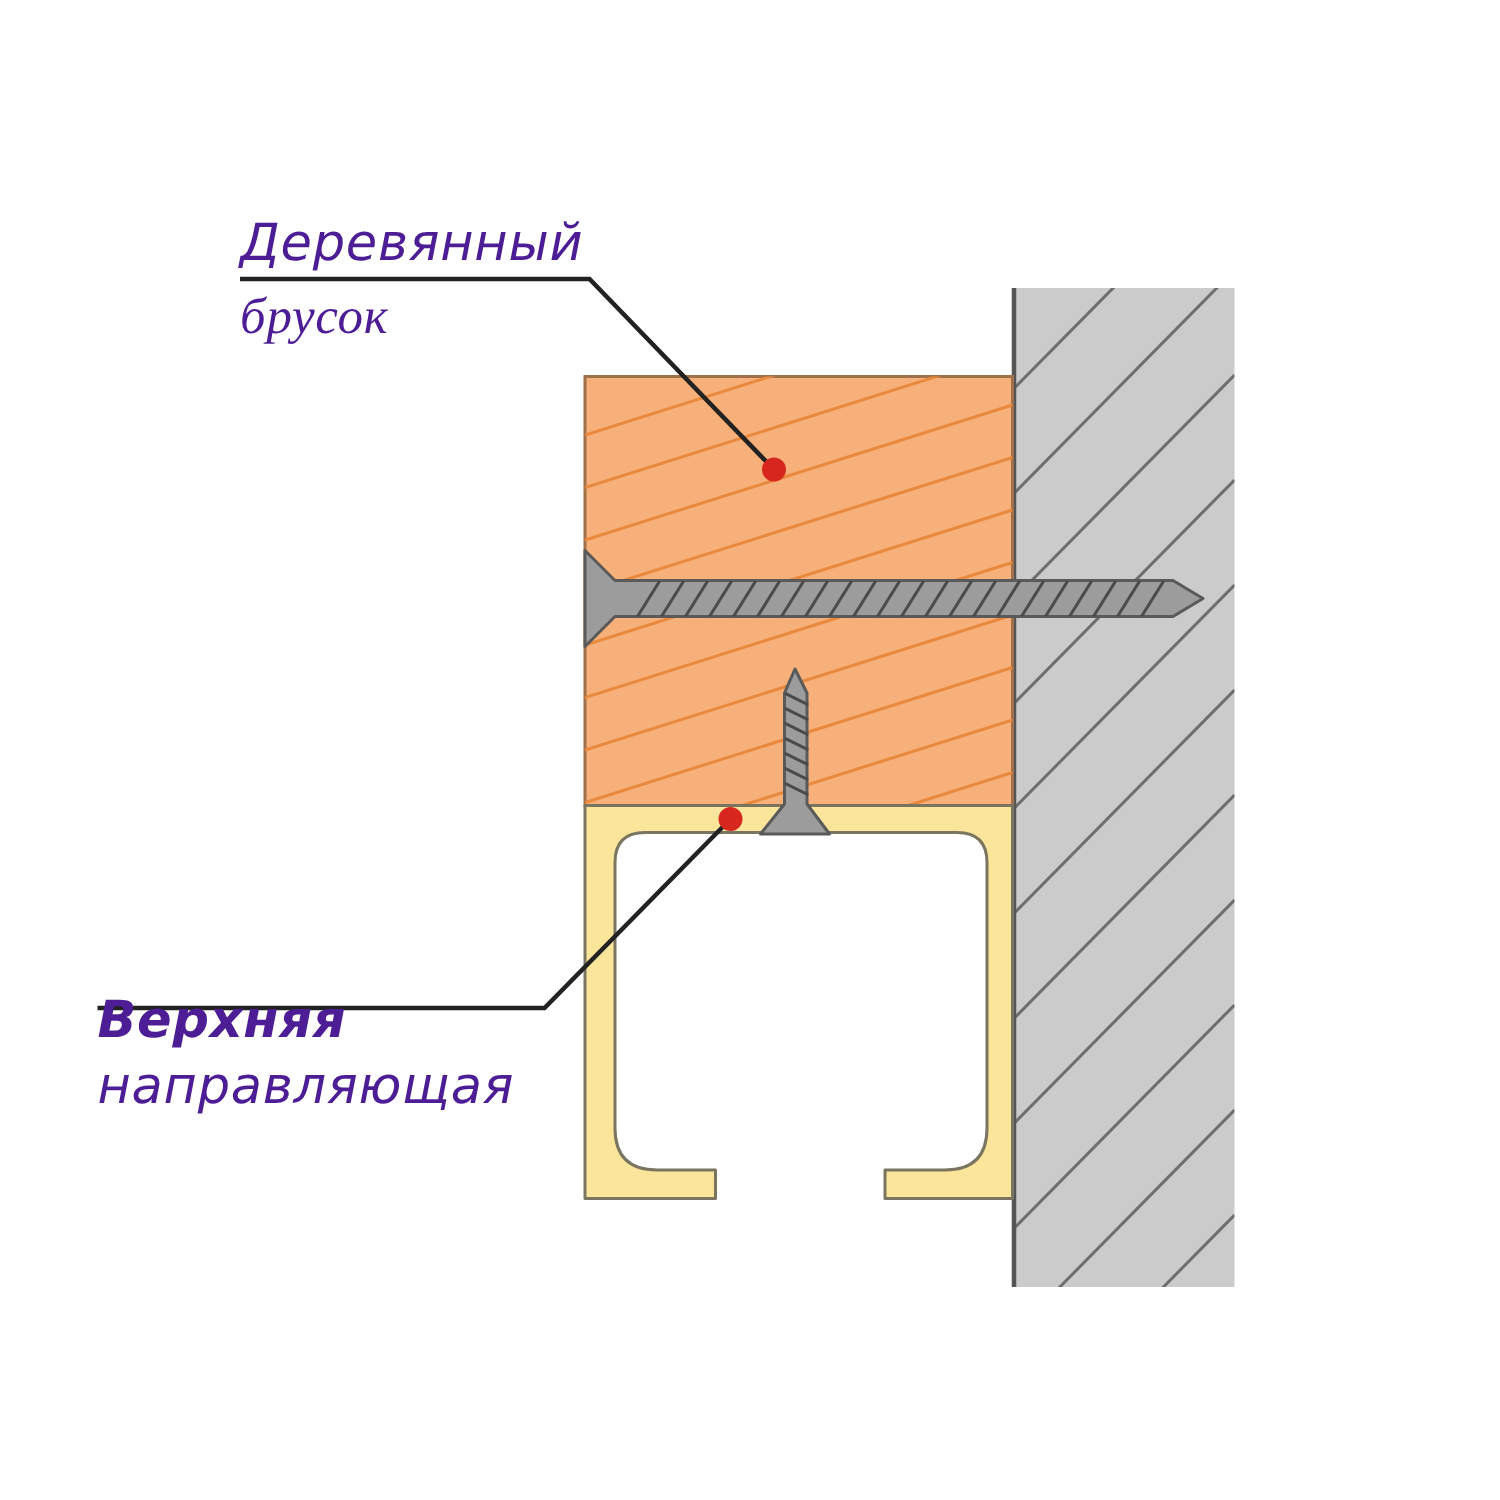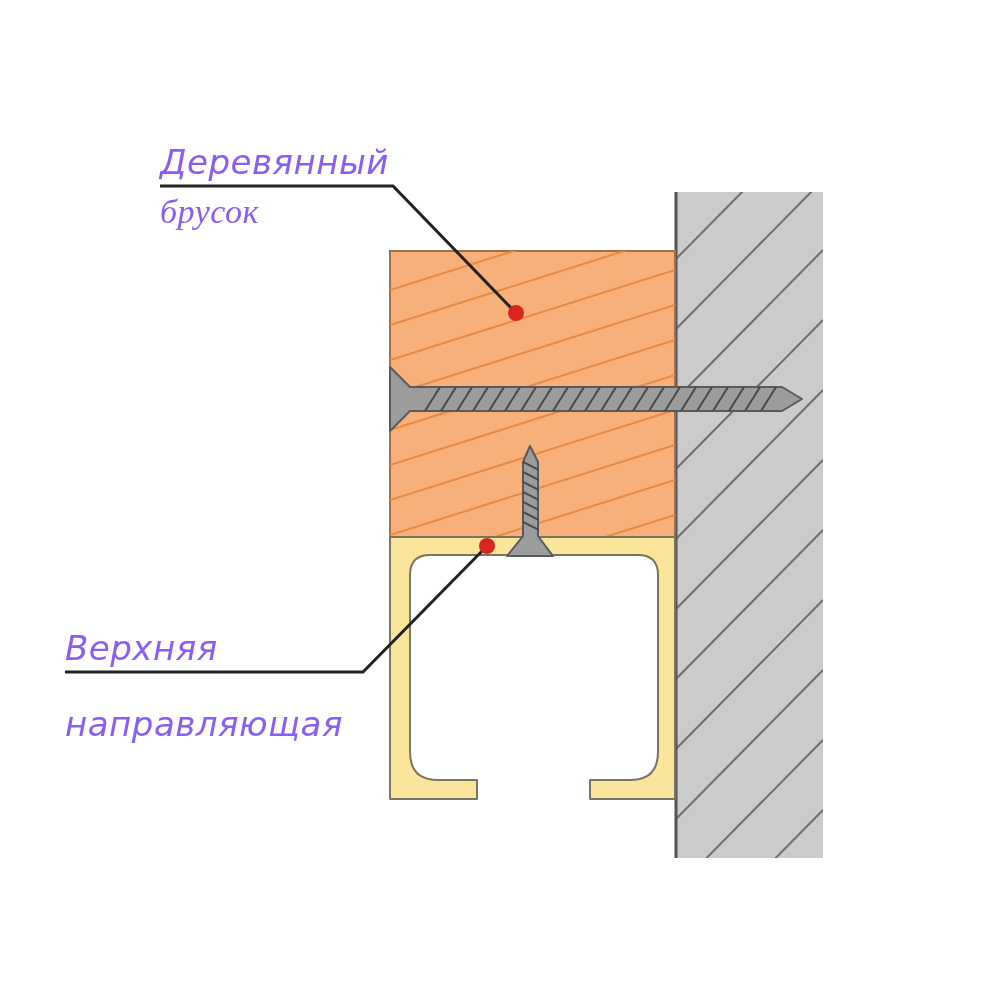--- a/index.html
+++ b/index.html
@@ -3,21 +3,21 @@
   <meta charset="utf-8">
   <style>
     html, body { margin: 0; padding: 0; background: #ffffff; }
     body { width: 1000px; height: 1000px; position: relative; overflow: hidden; }
     #diagram { position: absolute; left: 0; top: 0; width: 1000px; height: 1000px; }
     .label {
       position: absolute;
       font-family: "DejaVu Sans", sans-serif;
       font-style: italic;
       font-size: 34px;
-      color: #8b5cf6;
+      color: #4c1d95;
       line-height: 40px;
       white-space: nowrap;
       letter-spacing: 0.5px;
     }
   </style>
 </head>
 <body>
 
 <svg id="diagram" viewBox="0 0 1000 1000" xmlns="http://www.w3.org/2000/svg">
   <defs>
@@ -119,14 +119,14 @@
   <polyline points="160,186 393,186 516,313" fill="none" stroke="#222" stroke-width="3"></polyline>
   <polyline points="65,672 363,672 487,546" fill="none" stroke="#222" stroke-width="3"></polyline>
 
   <circle cx="516" cy="313" r="8" fill="#d7261e"></circle>
   <circle cx="487" cy="546" r="8" fill="#d7261e"></circle>
 </svg>
 
 <div class="label" style="left:160px; top:142px;">Деревянный</div>
 <div class="label" style="left:160px; top:192px;font-family:Liberation Serif, serif;">брусок</div>
 
-<div class="label" style="left:65px; top:628px;">Верхняя</div>
+<div class="label" style="left:65px; top:660px;font-weight:bold;">Верхняя</div>
 <div class="label" style="left:65px; top:704px;">направляющая</div>
 
 </body></html>

